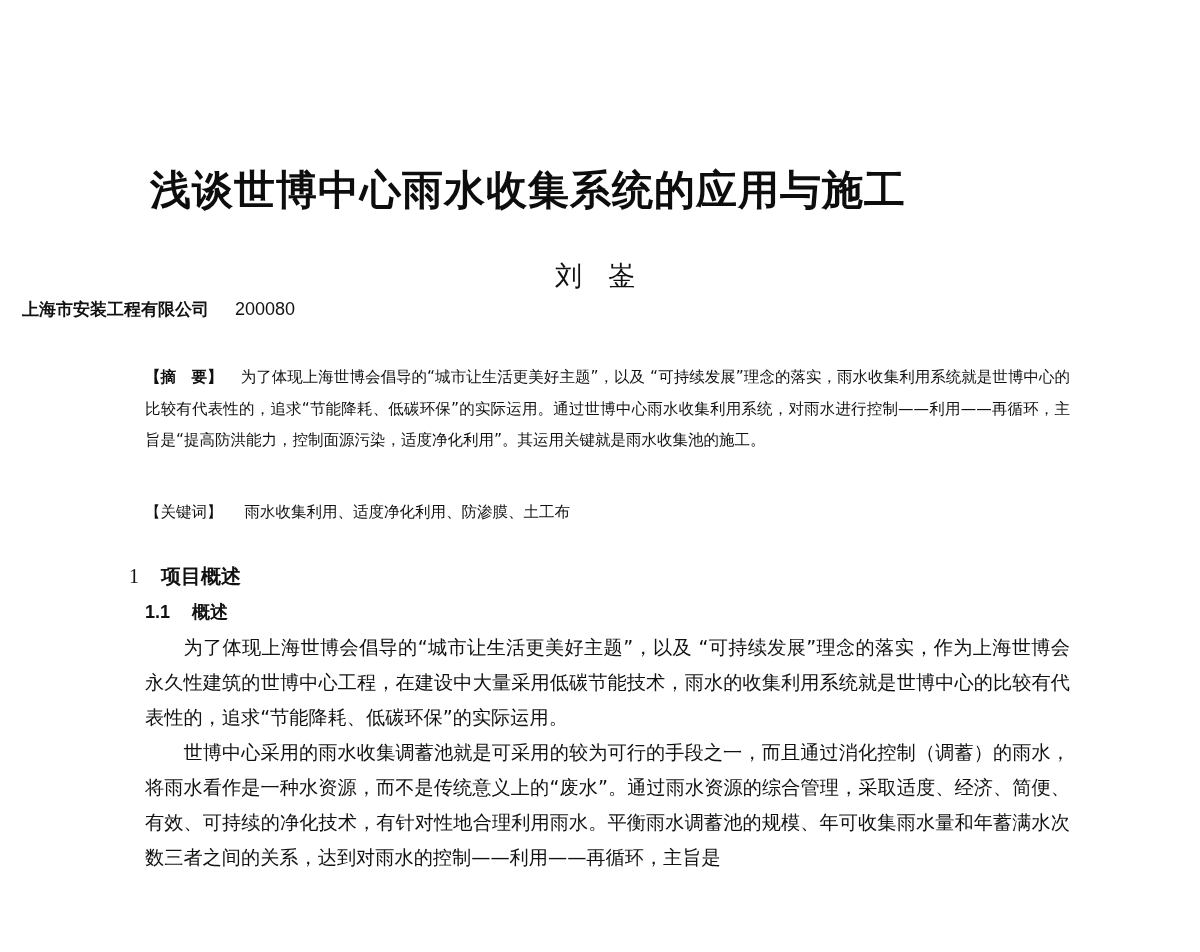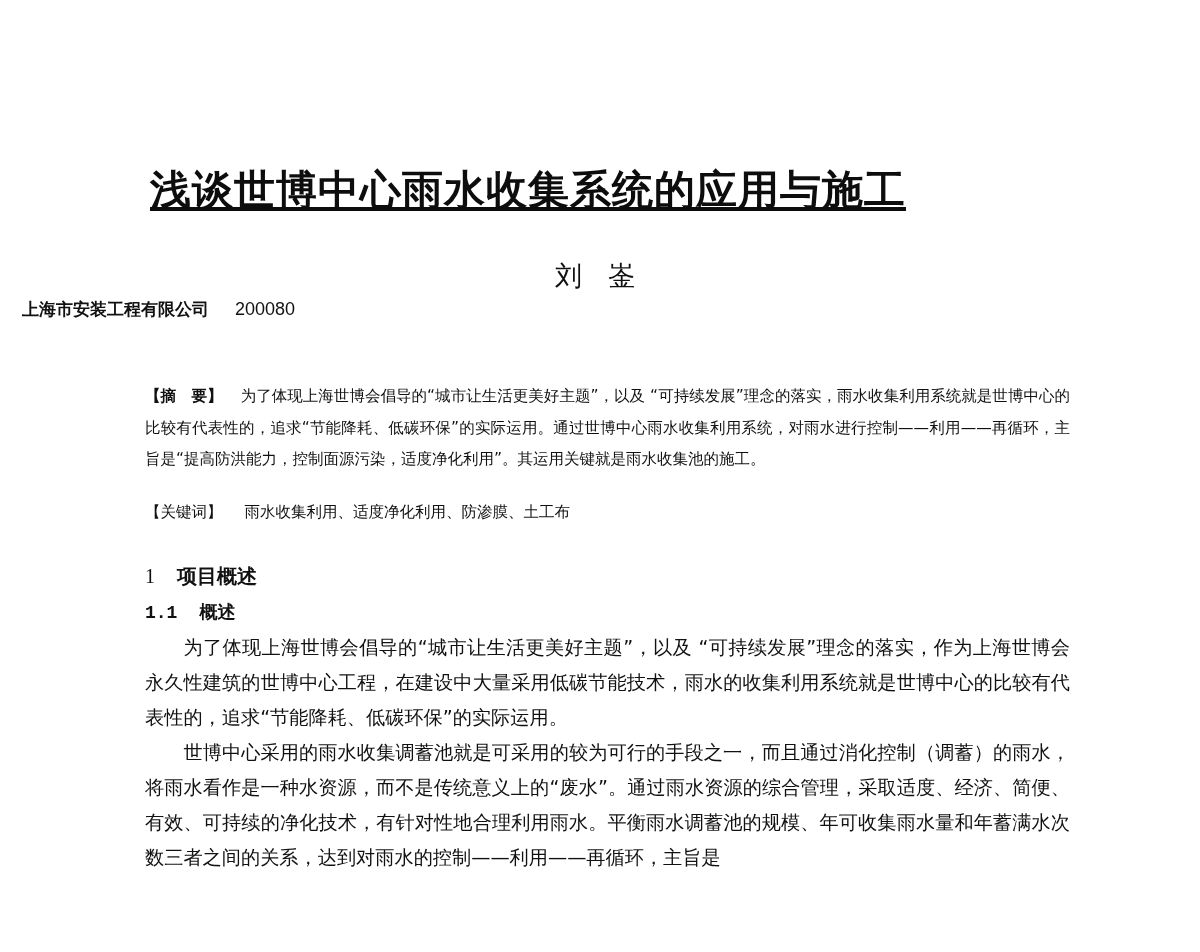--- a/index.html
+++ b/index.html
@@ -25,21 +25,20 @@
     .title {
       position: absolute;
       left: 0;
       width: 1056px;
       top: 163px;
       text-align: center;
       font-size: 41px;
       font-weight: bold;
       letter-spacing: 1px;
       color: #0d0d0d;
-      text-decoration: underline;
     }
     .author {
       position: absolute;
       left: 0;
       width: 1200px;
       top: 258px;
       text-align: center;
       font-size: 27px;
       letter-spacing: 26px;
       padding-left: 16px;
@@ -57,21 +56,21 @@
     }
     .affil .zip {
       font-family: "Liberation Sans", sans-serif;
       font-weight: normal;
       margin-left: 26px;
       font-size: 18px;
     }
     .abstract {
       position: absolute;
       left: 145px;
-      top: 381px;
+      top: 362px;
       width: 925px;
       font-size: 15.5px;
       line-height: 31.5px;
       text-align: justify;
       text-align-last: left;
     }
     .abstract .label {
       font-weight: bold;
       margin-right: 18px;
     }
@@ -82,40 +81,40 @@
       width: 925px;
       font-size: 15.5px;
       line-height: 30px;
     }
     .keywords .label {
       font-weight: normal;
       margin-right: 22px;
     }
     .sec1 {
       position: absolute;
-      left: 145px;
+      left: 129px;
       top: 563px;
       font-size: 20px;
       font-weight: bold;
       text-align: right;
     }
     .sec1 .num {
       font-family: "Liberation Serif", serif;
       font-weight: normal;
       margin-right: 22px;
     }
     .sec11 {
       position: absolute;
       left: 145px;
       top: 600px;
       font-size: 18px;
       font-weight: bold;
     }
     .sec11 .num {
-      font-family: Liberation Mono, monospace;
+      font-family: Liberation Sans, sans-serif;
       margin-right: 22px;
     }
     .body-text {
       position: absolute;
       left: 145px;
       top: 630px;
       width: 925px;
       font-size: 19.2px;
       line-height: 35px;
     }

